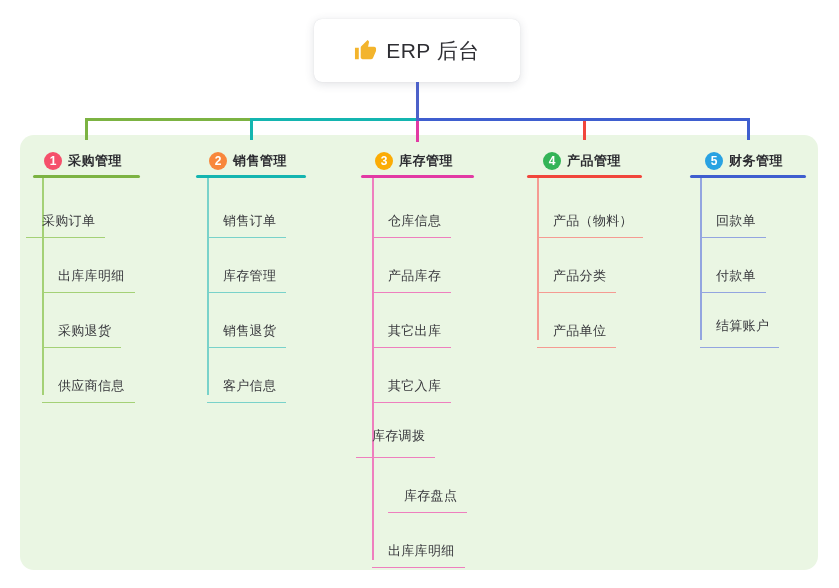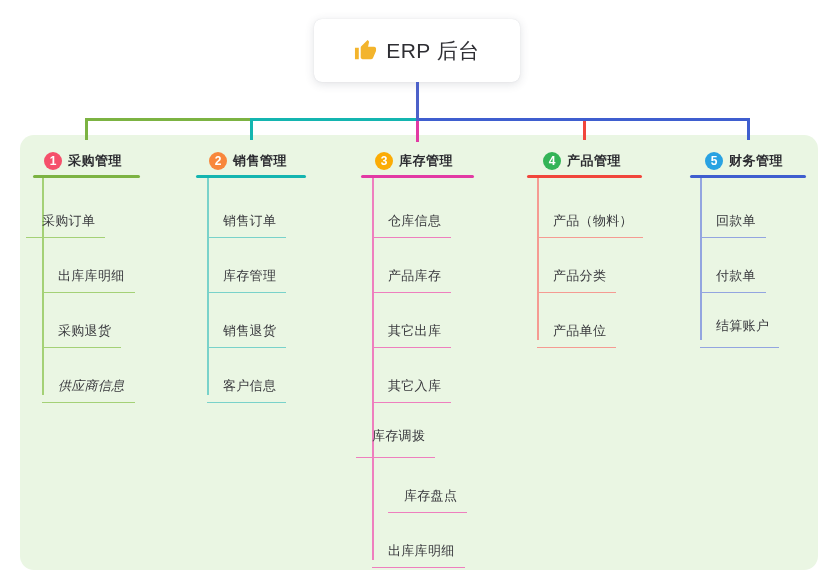--- a/index.html
+++ b/index.html
@@ -72,21 +72,21 @@
       <div class="child-vline" style="left: 42px; top: 178px; height: 217px; background: rgb(164, 209, 118);"></div>
       <div class="child-row" style="left: 26px; top: 202px; border-bottom: 1.5px solid rgb(164, 209, 118); justify-content: flex-end;">
         <span>采购订单</span>
       </div>
       <div class="child-row" style="left: 42px; top: 257px; border-bottom: 1.5px solid rgb(164, 209, 118);">
         <span>出库库明细</span>
       </div>
       <div class="child-row" style="left: 42px; top: 312px; border-bottom: 1.5px solid rgb(164, 209, 118);">
         <span>采购退货</span>
       </div>
-      <div class="child-row" style="left: 42px; top: 367px; border-bottom: 1.5px solid rgb(164, 209, 118); font-style: italic;">
+      <div class="child-row" style="left: 42px; top: 367px; border-bottom: 1.5px solid rgb(164, 209, 118);">
         <span>供应商信息</span>
       </div>
       <div class="branch-title" style="left: 209px; top: 151px;">
         <span class="badge" style="background: rgb(248, 135, 60);">2</span>
         <span class="branch-label">销售管理</span>
       </div>
       <div class="t-underline" style="left: 196px; top: 175px; width: 110px; background: rgb(20, 181, 176);"></div>
       <div class="child-vline" style="left: 207px; top: 178px; height: 217px; background: rgb(121, 210, 202);"></div>
       <div class="child-row" style="left: 207px; top: 202px; border-bottom: 1.5px solid rgb(121, 210, 202);">
         <span>销售订单</span>

